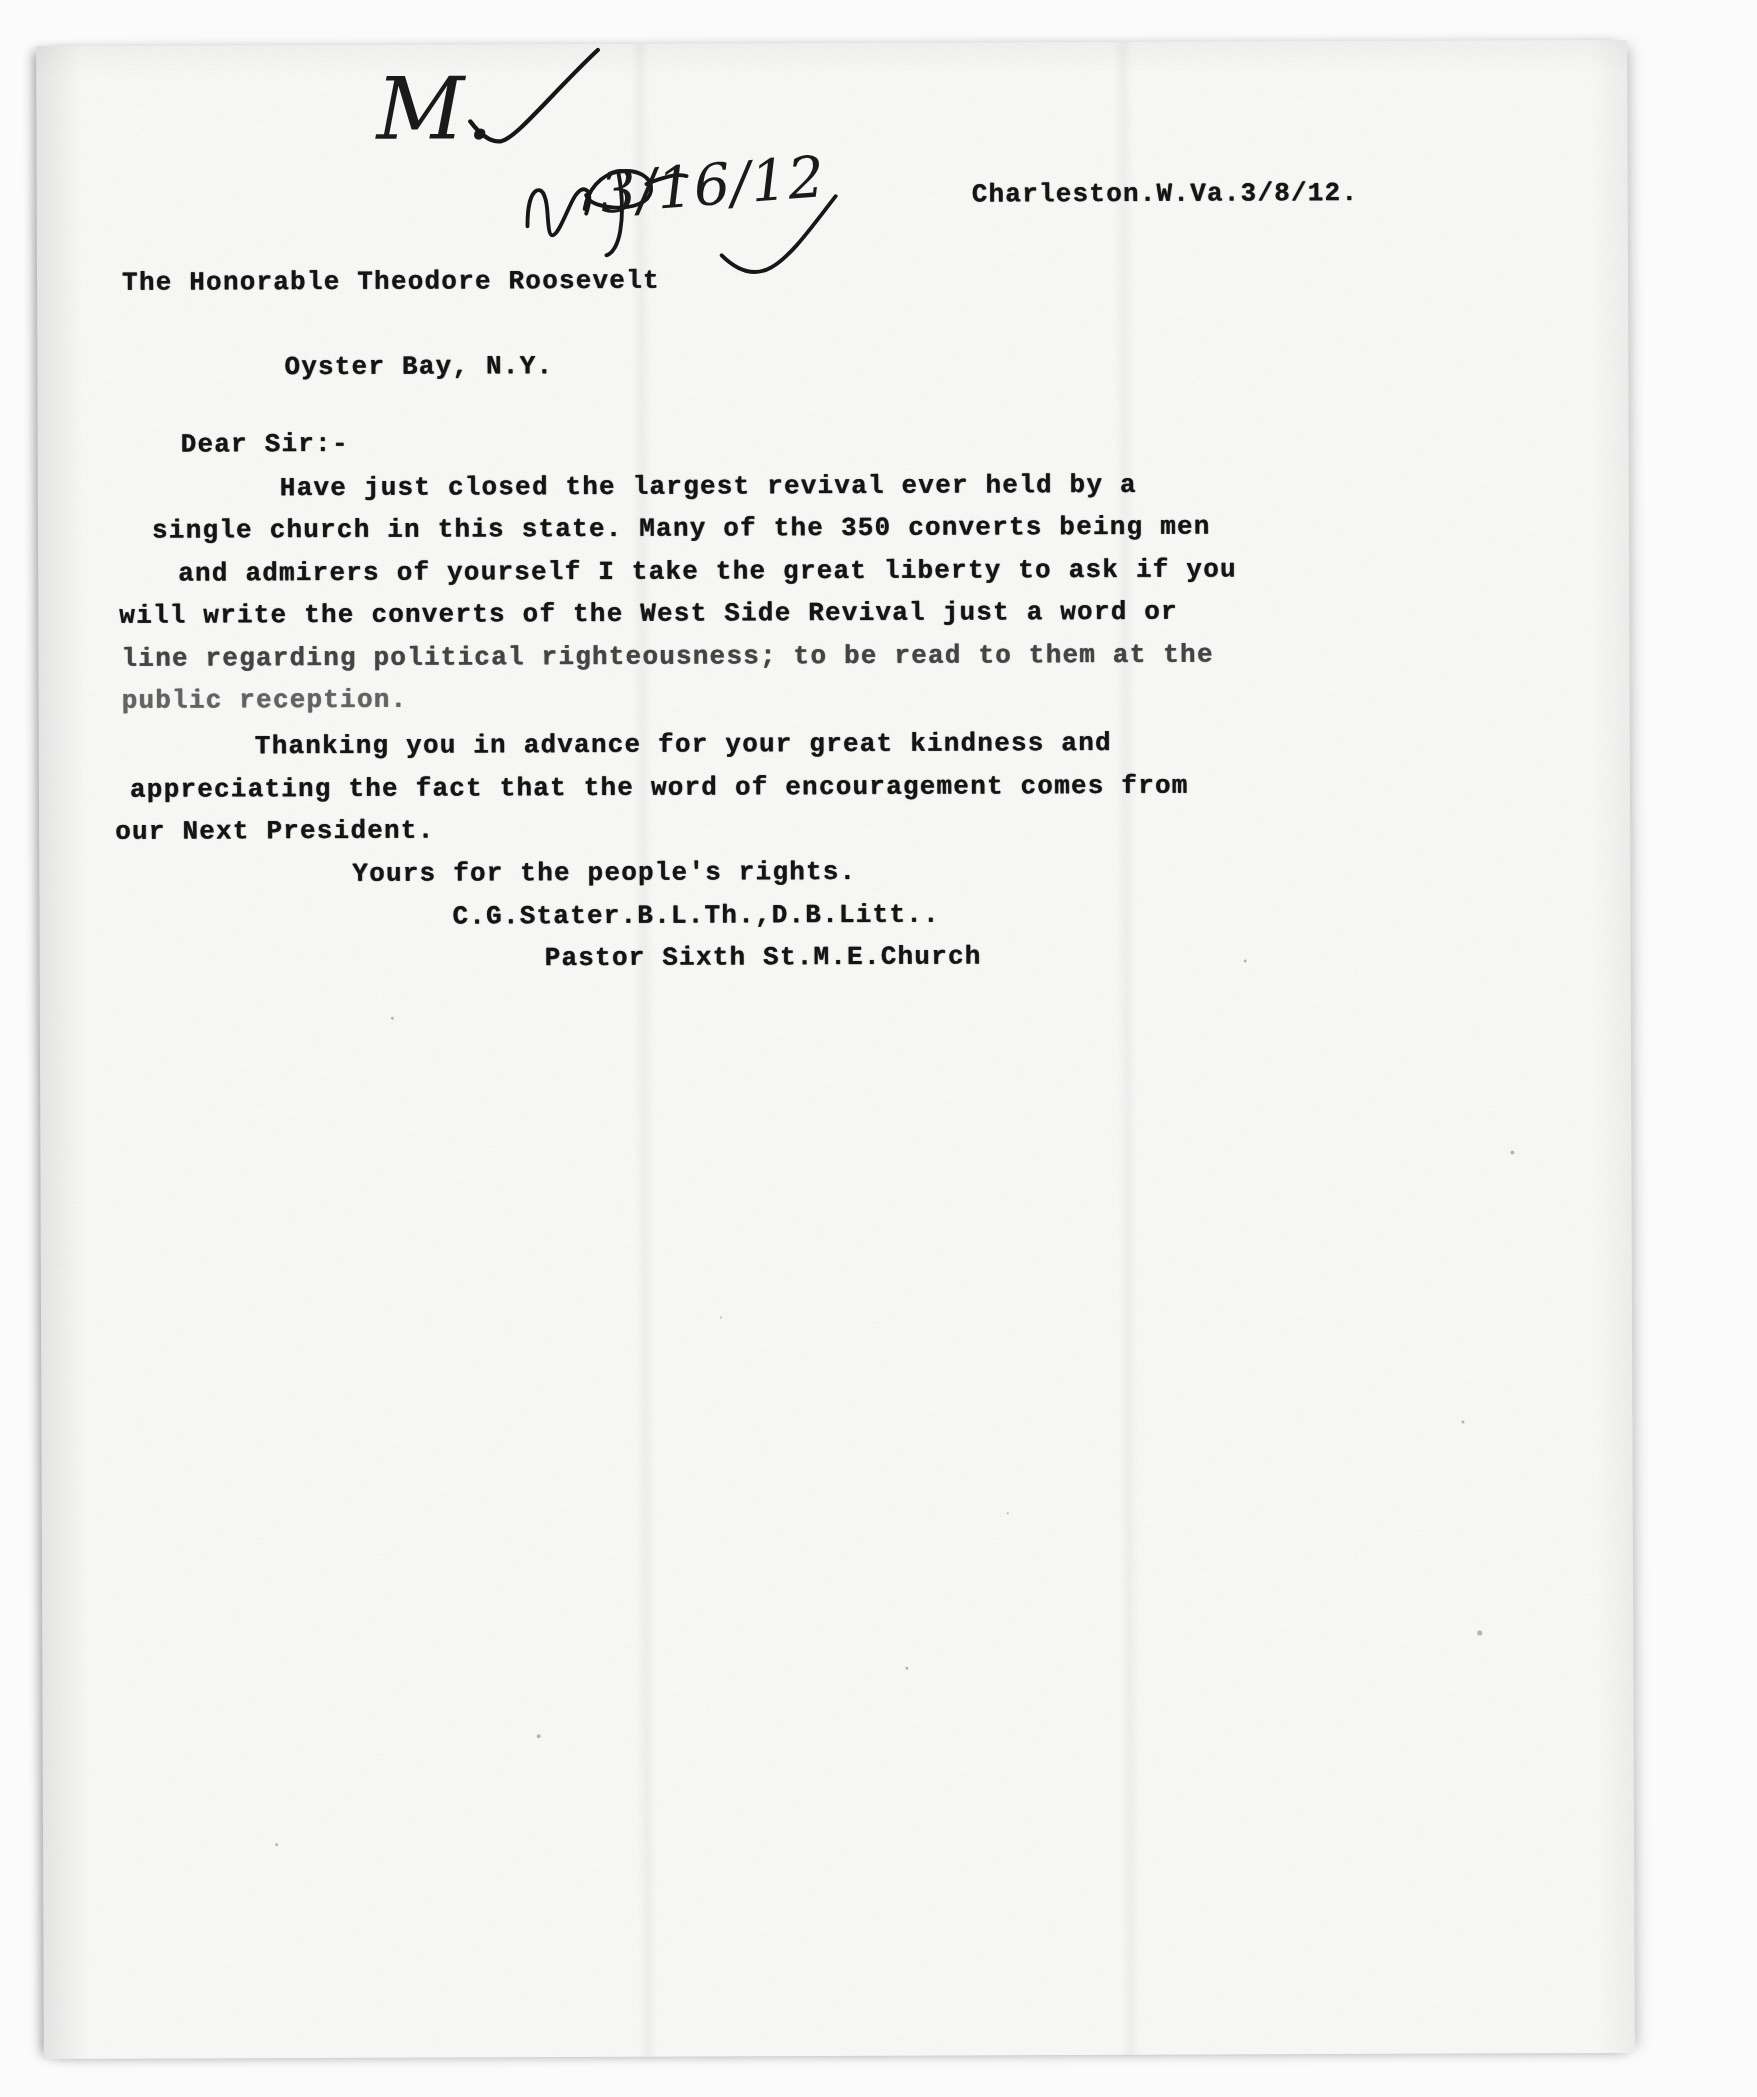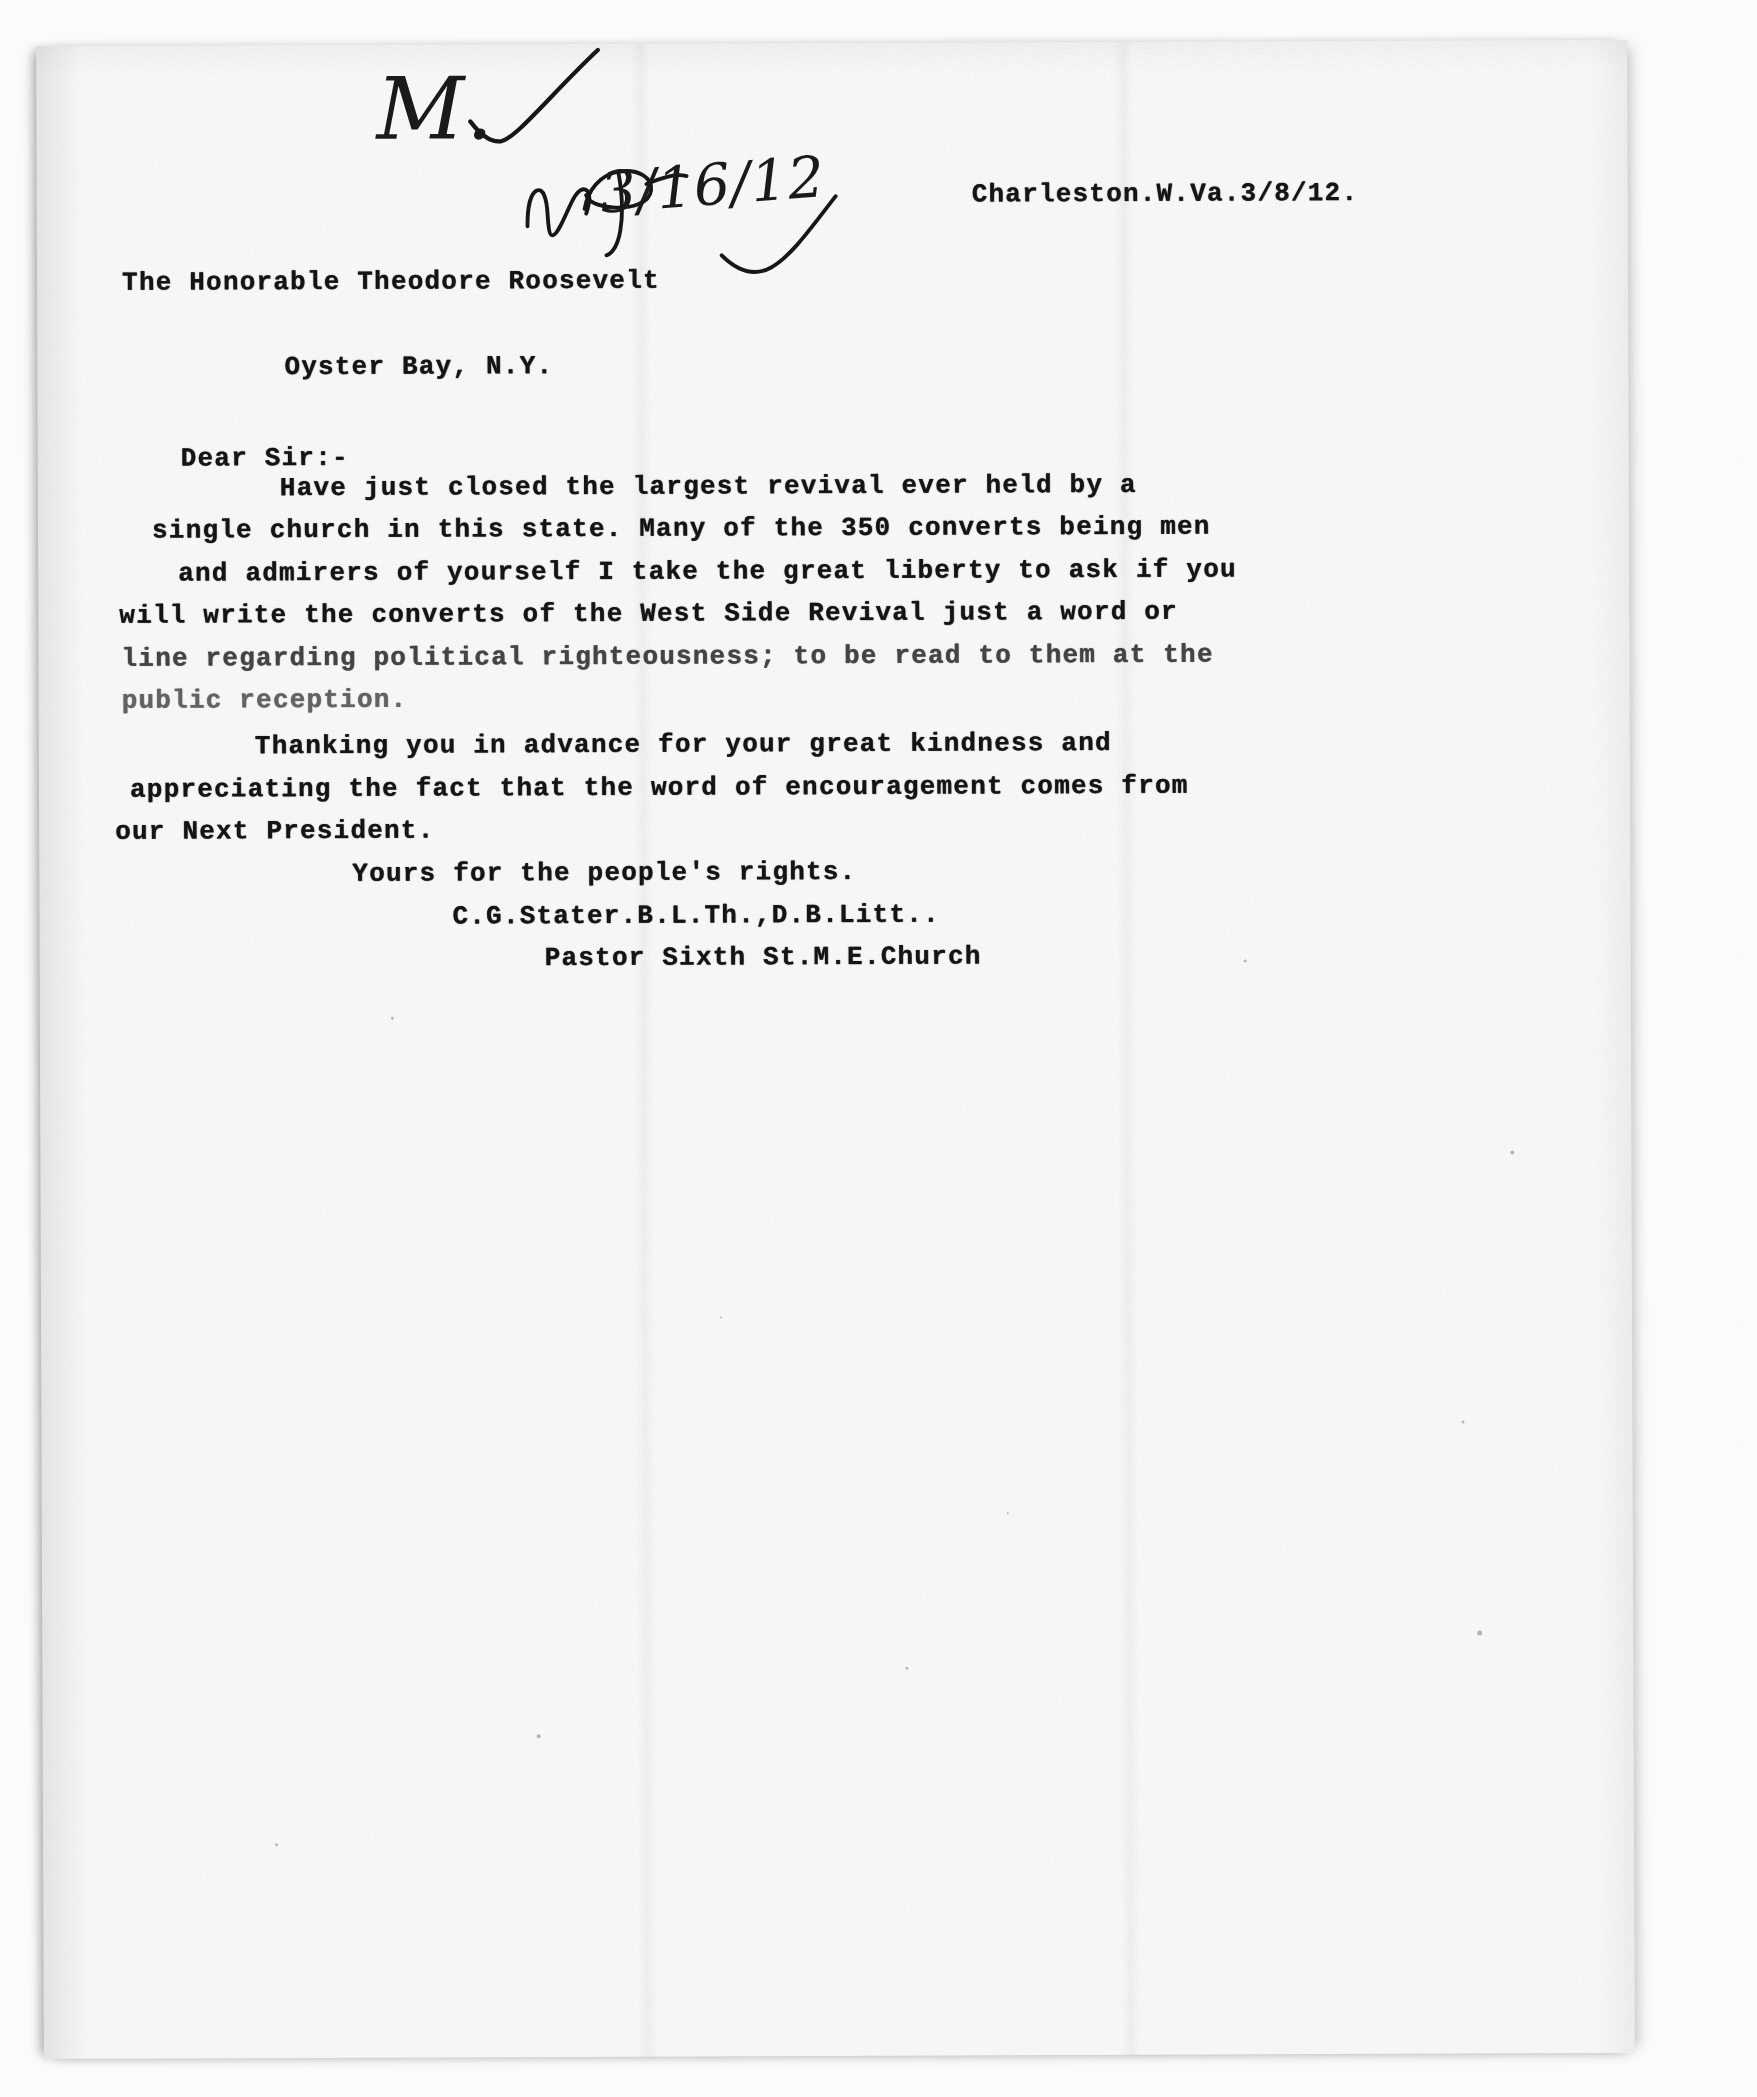--- a/index.html
+++ b/index.html
@@ -199,21 +199,21 @@
     <svg class="ink" style="left: 683px; top: 147px;" width="232" height="139" viewBox="0 0 300 180">
       <path d="M 2 84 C 22 104, 44 112, 66 100 C 92 86, 120 46, 150 8" stroke-width="5"></path>
     </svg>
 
     <div class="typed" style="left: 935px; top: 139px;">Charleston.W.Va.3/8/12.</div>
 
     <div class="typed" style="left: 85px; top: 224px;">The Honorable Theodore Roosevelt</div>
 
     <div class="typed" style="left: 247px; top: 309px;">Oyster Bay, N.Y.</div>
 
-    <div class="typed" style="left: 143px; top: 400px;">Dear Sir:-</div>
+    <div class="typed" style="left: 143px; top: 386px;">Dear Sir:-</div>
 
     <div class="typed" style="left: 242px; top: 430px;">Have just closed the largest revival ever held by a</div>
 
     <div class="typed" style="left: 114px; top: 472px;">single church in this state. Many of the 350 converts being men</div>
 
     <div class="typed" style="left: 140px; top: 515px;">and admirers of yourself I take the great liberty to ask if you</div>
 
     <div class="typed" style="left: 81px; top: 557px;">will write the converts of the West Side Revival just a word or</div>
 
     <div class="typed faint" style="left: 83px; top: 600px;">line regarding political righteousness; to be read to them at the</div>

